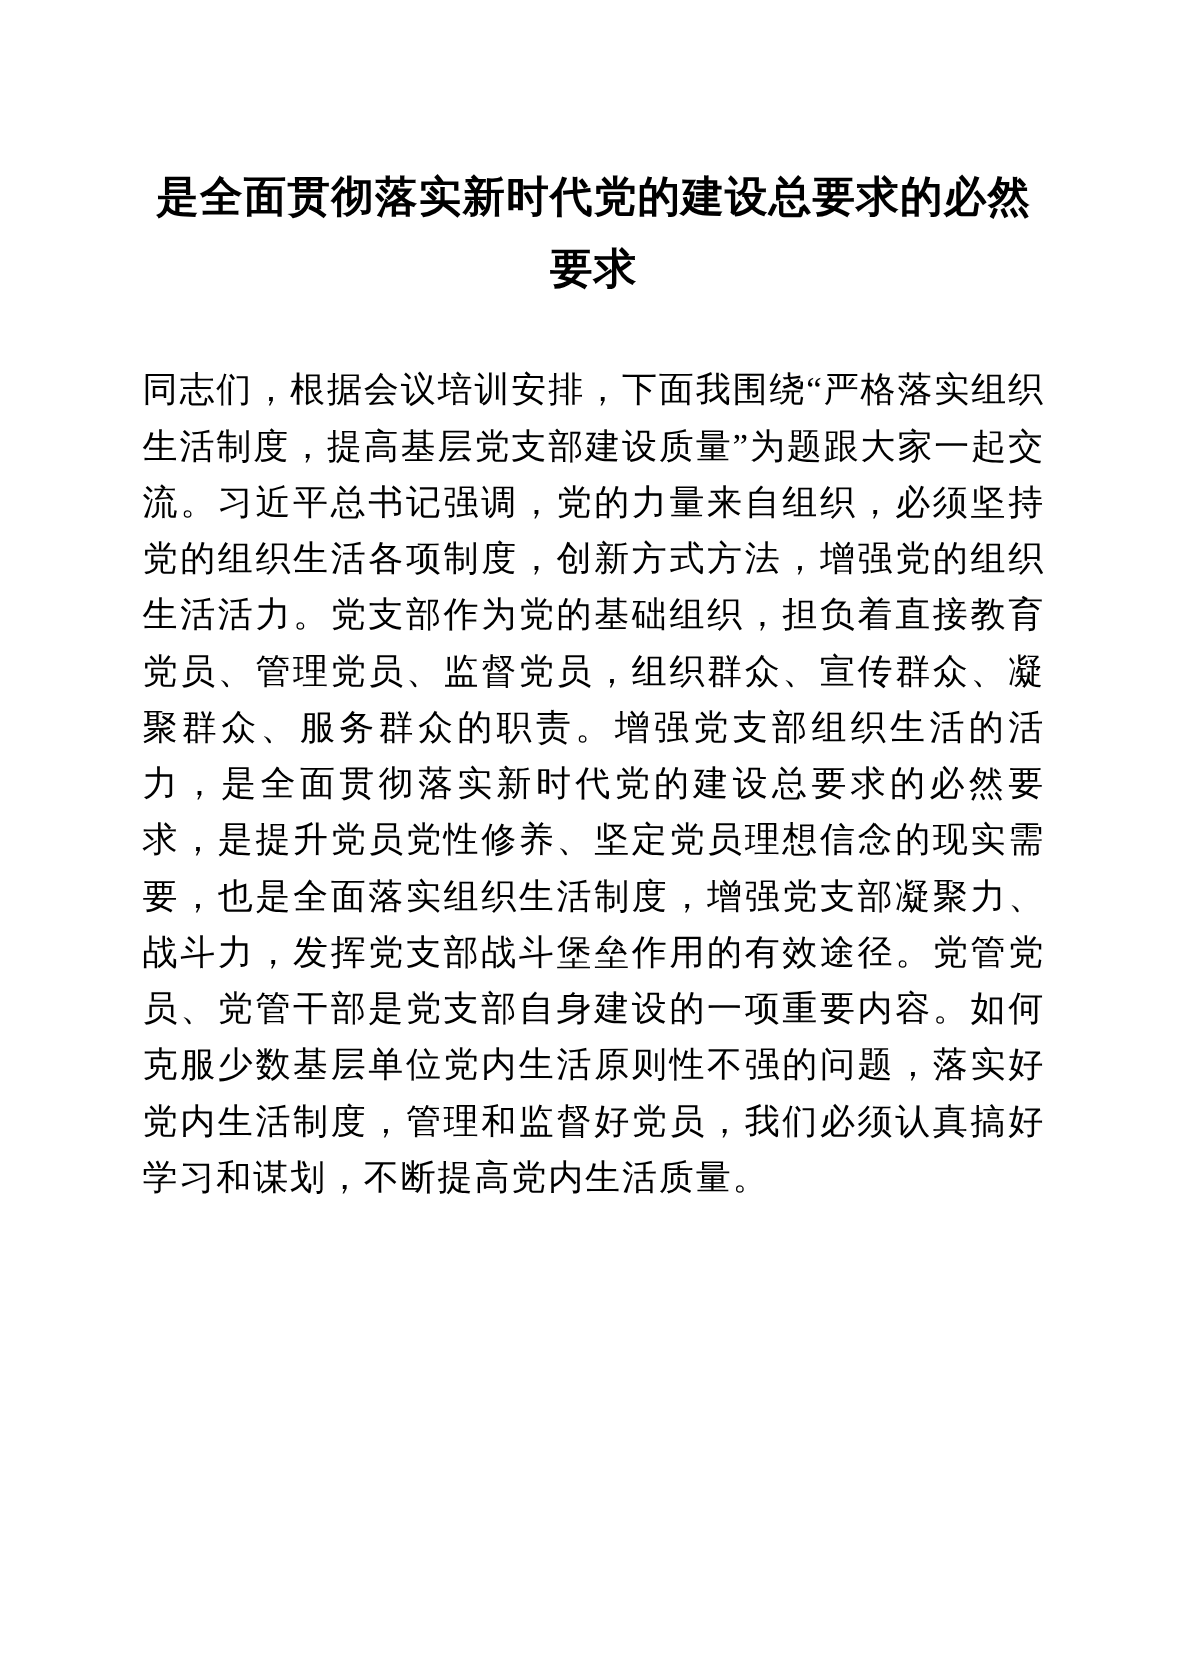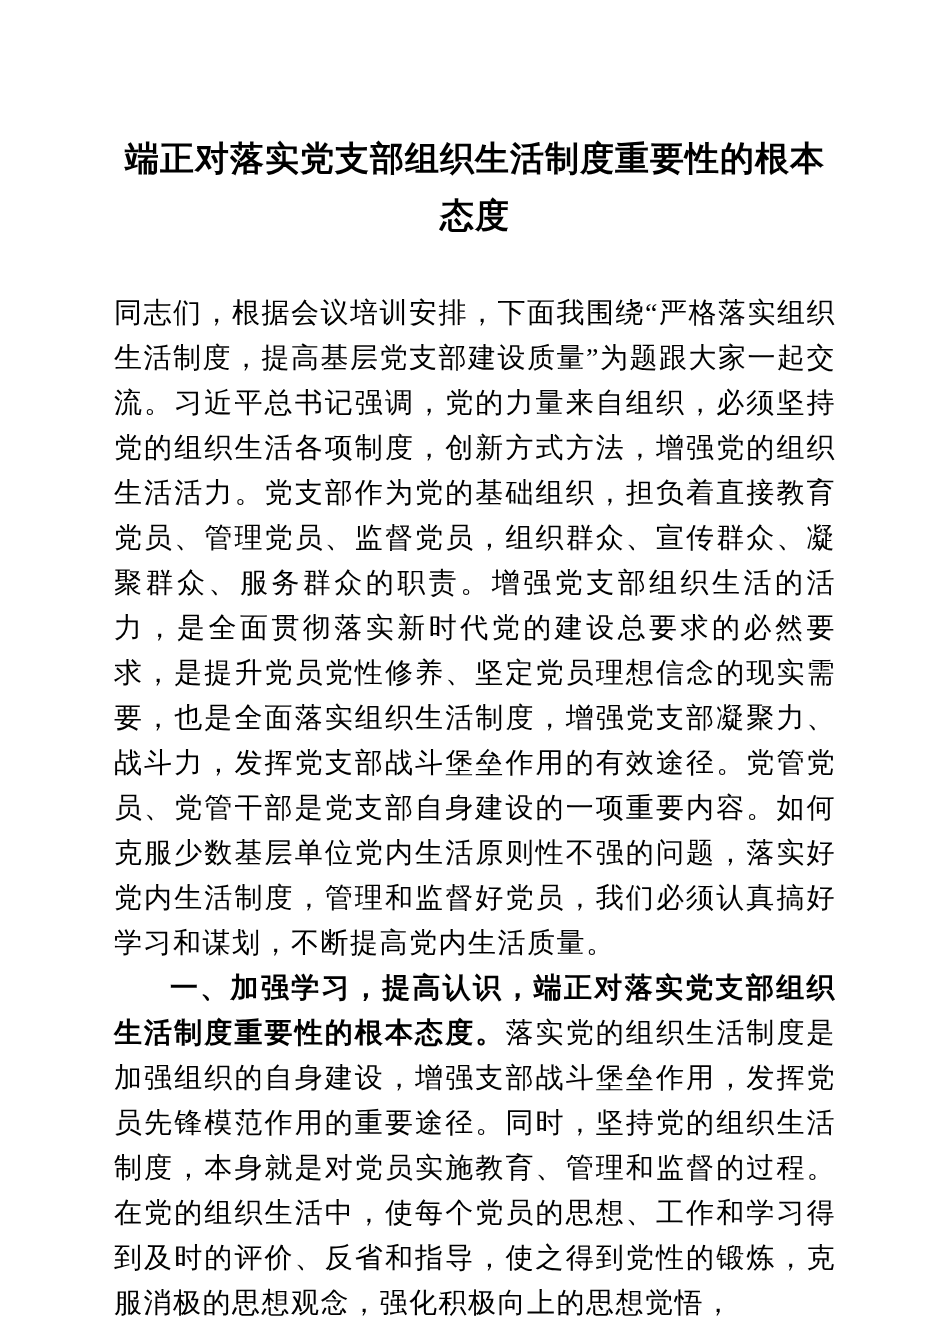--- a/index.html
+++ b/index.html
@@ -42,18 +42,17 @@
   }
   .lead-bold {
     font-weight: bold;
     font-family: "Liberation Sans", "DejaVu Sans", sans-serif;
   }
 </style>
 </head>
 <body>
 
 <div class="page">
-  <h1 class="doc-title">端正对落实党支部组织生活制度重要性的根本态度</h1>
+  <h1 class="doc-title">是全面贯彻落实新时代党的建设总要求的必然要求</h1>
 
   <p class="para">同志们，根据会议培训安排，下面我围绕“严格落实组织生活制度，提高基层党支部建设质量”为题跟大家一起交流。习近平总书记强调，党的力量来自组织，必须坚持党的组织生活各项制度，创新方式方法，增强党的组织生活活力。党支部作为党的基础组织，担负着直接教育党员、管理党员、监督党员，组织群众、宣传群众、凝聚群众、服务群众的职责。增强党支部组织生活的活力，是全面贯彻落实新时代党的建设总要求的必然要求，是提升党员党性修养、坚定党员理想信念的现实需要，也是全面落实组织生活制度，增强党支部凝聚力、战斗力，发挥党支部战斗堡垒作用的有效途径。党管党员、党管干部是党支部自身建设的一项重要内容。如何克服少数基层单位党内生活原则性不强的问题，落实好党内生活制度，管理和监督好党员，我们必须认真搞好学习和谋划，不断提高党内生活质量。</p>
 
-  <p class="para indent"><span class="lead-bold">一、加强学习，提高认识，端正对落实党支部组织生活制度重要性的根本态度。</span><span>落实党的组织生活制度是加强组织的自身建设，增强支部战斗堡垒作用，发挥党员先锋模范作用的重要途径。同时，坚持党的组织生活制度，本身就是对党员实施教育、管理和监督的过程。在党的组织生活中，使每个党员的思想、工作和学习得到及时的评价、反省和指导，使之得到党性的锻炼，克服消极的思想观念，强化积极向上的思想觉悟，</span></p>
 </div>
 
 </body></html>

